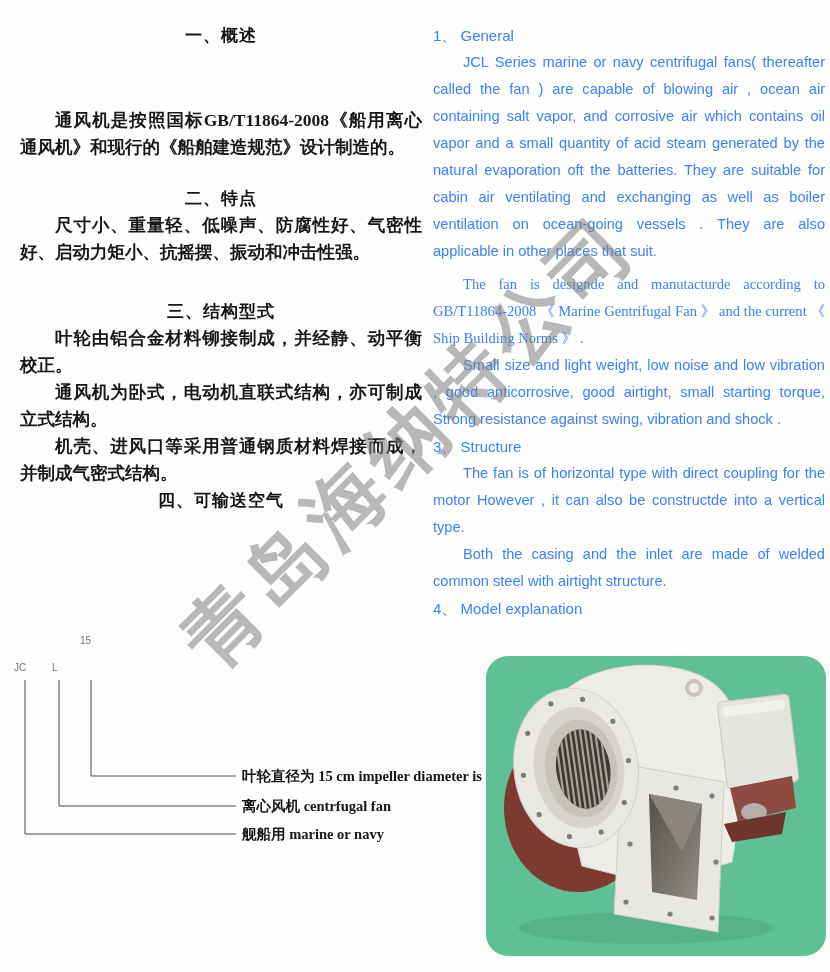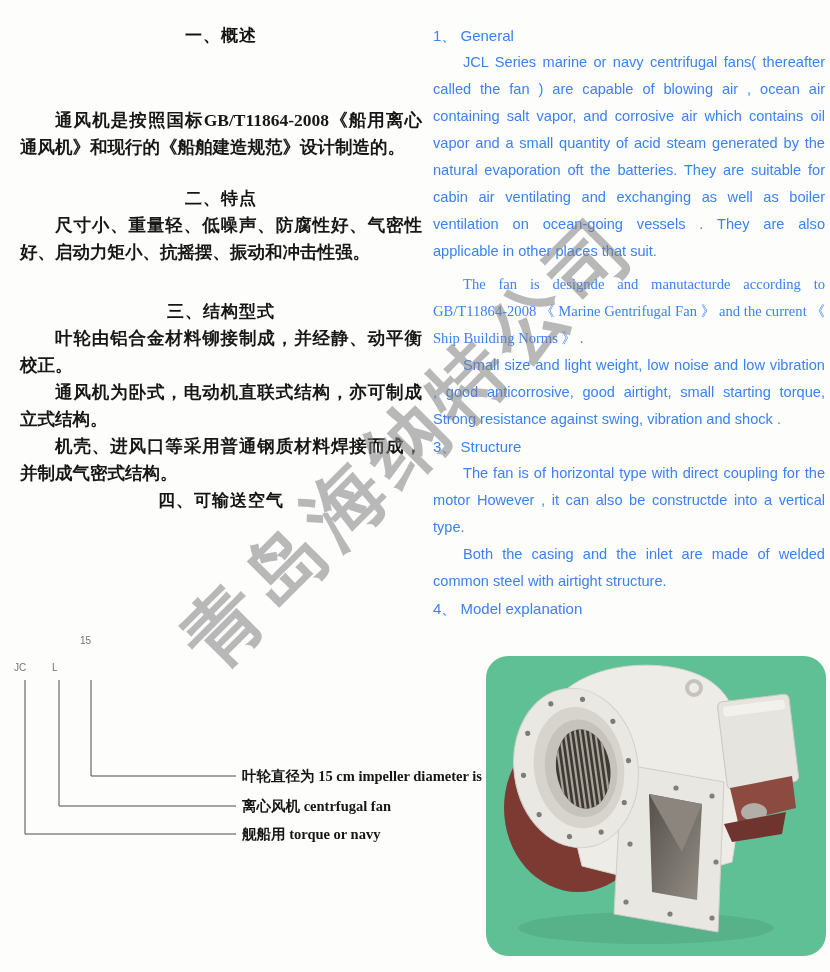--- a/index.html
+++ b/index.html
@@ -99,21 +99,21 @@
       <polyline points="25,30 25,184 236,184"></polyline>
       <polyline points="59,30 59,156 236,156"></polyline>
       <polyline points="91,30 91,126 236,126"></polyline>
     </g>
   </svg>
   <span class="code c1">JC</span>
   <span class="code c2">L</span>
   <span class="code c3">15</span>
   <span class="dlabel l1">叶轮直径为 15 cm impeller diameter is 15cm</span>
   <span class="dlabel l2">离心风机 centrfugal fan</span>
-  <span class="dlabel l3">舰船用 torque or navy</span>
+  <span class="dlabel l3">舰船用 marine or navy</span>
 
   <div class="photo">
     <svg width="340" height="300" viewBox="0 0 340 300">
       <defs>
         <linearGradient id="ductgrad" x1="0" y1="0" x2="1" y2="1">
           <stop offset="0" stop-color="#55504a"></stop>
           <stop offset="1" stop-color="#948e87"></stop>
         </linearGradient>
         <clipPath id="impclip">
             <ellipse cx="97" cy="114" rx="27" ry="40"></ellipse>

